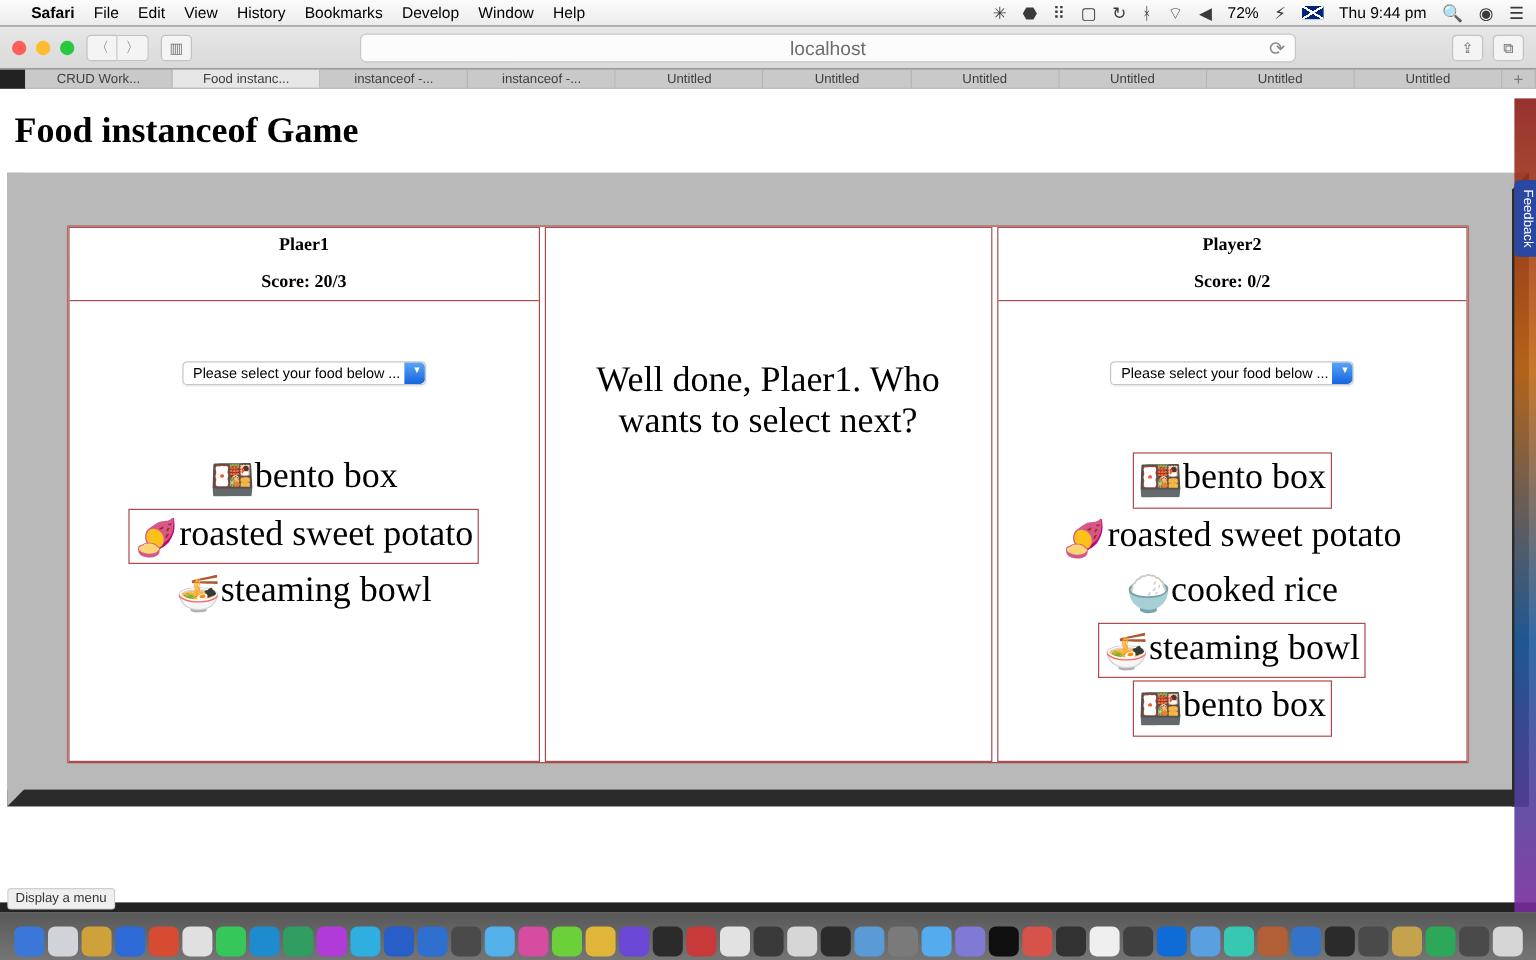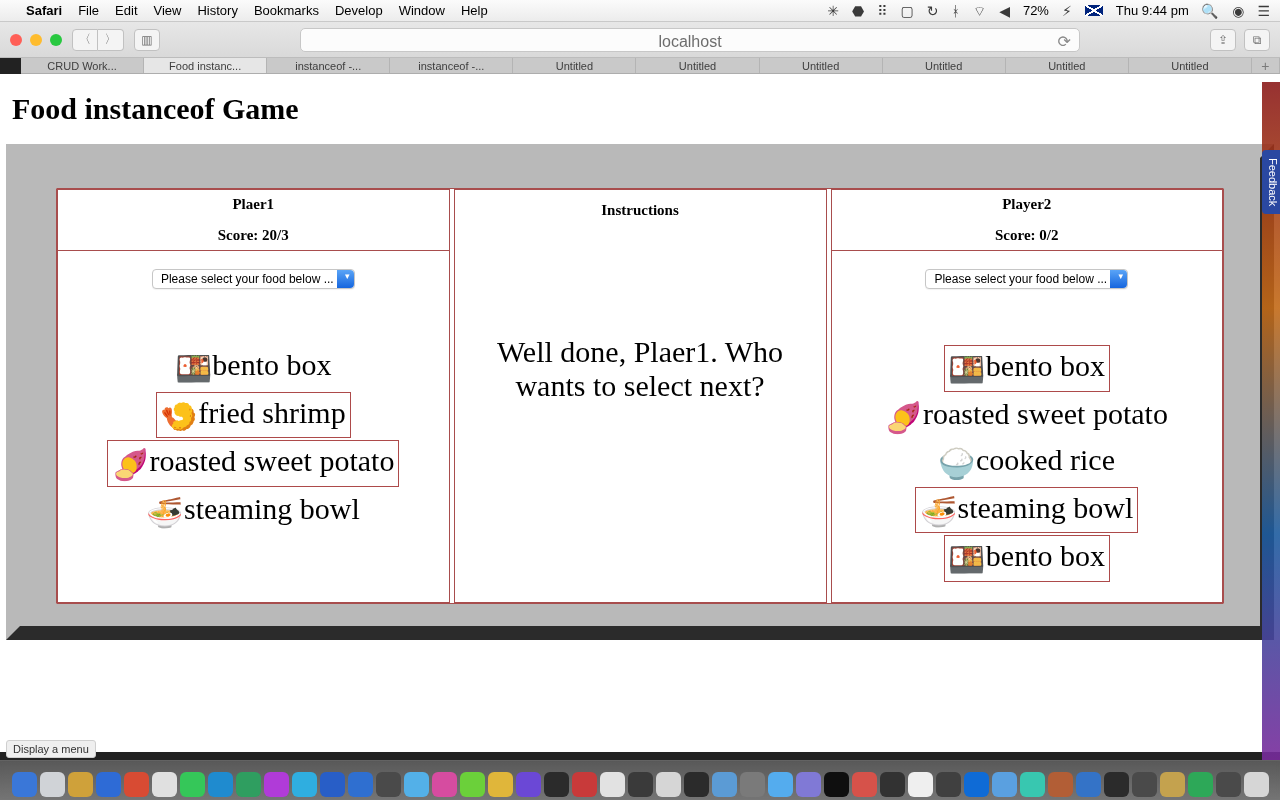--- a/index.html
+++ b/index.html
@@ -38,21 +38,21 @@
   .tabstrip{ height:16px; background:#c9c9c9; display:flex; font-family:-apple-system,Helvetica,Arial,sans-serif; font-size:11px; color:#3e3e3e; border-bottom:1px solid #adadad;margin-left:21px;}
   .tab{ flex:1; min-width:0; padding:0 8px; display:flex; align-items:center; justify-content:center; border-right:1px solid #b4b4b4; background:#c9c9c9; white-space:nowrap; overflow:hidden; text-overflow:ellipsis;}
   .tab.active{ background:#e6e6e6;}
   .tab.plus{ flex:0 0 28px; font-size:14px; color:#7a7a7a;}
   
   .page { background:#fff; height:calc(800px - 22px - 36px - 24px - 40px); overflow:auto; }
   .page h1{ font-size:30px; font-weight:bold; margin:18px 12px 18px;}
   .page h3{ font-size:18px; font-weight:bold; margin:0 10px 22px;}
   .frameWrap{ margin:6px; border:14px solid; border-color:#b9b9b9 #2b2b2b #2b2b2b #b9b9b9 ; background:#b9b9b9; padding:30px 36px 22px;}
   .board{ display:flex; gap:4px; background:#fff; border:1px solid #a84d4d; border-radius:1px;}
-  .col{ flex:1; border:1px solid #a84d4d; background:#fff; display:flex; flex-direction:column;}
+  .col{ flex:1; border:1px solid #a84d4d; background:#fff; display:flex; flex-direction:column;gap:32px;}
   .col.middle{ flex:0.95;}
   .cellhdr{ text-align:center; font-weight:bold; padding:6px 4px; border-bottom:1px solid #a84d4d; font-size:15px;}
   .cellhdr .line2{margin-top:14px;}
   .cellbody{ padding:18px 6px; text-align:center;}
   .foodsel{ font-family:-apple-system,Helvetica,Arial,sans-serif; font-size:12px;
     border:1px solid #c6c6c6; border-radius:4px; padding:2px 20px 2px 8px; background:#fff;
     display:inline-block; position:relative; box-shadow:inset 0 1px 0 #fff, 0 1px 1px rgba(0,0,0,.05);}
   .foodsel:after{content:""; position:absolute; right:0; top:0; bottom:0; width:17px;
     background:linear-gradient(#5aa4f7,#1565de); border-radius:0 4px 4px 0;}
   .foodsel:before{content:"▾"; position:absolute; right:4px; top:1px; font-size:9px; color:#fff; z-index:2;}
@@ -158,29 +158,27 @@
 
       <div class="col">
         <div class="cellhdr">
           <div>Plaer1</div>
           <div class="line2">Score: 20/3</div>
         </div>
         <div class="cellbody">
           <span class="foodsel">Please select your food below ...</span>
           <div class="foodlist" id="p1list">
               <div class="row"><span class="item"><span class="emoji">🍱</span><span>bento box</span></span></div>
-              <div class="row"><span class="item box"><span class="emoji">🍤</span><span>fried shrimp</span></span></div>
               <div class="row"><span class="item box"><span class="emoji">🍠</span><span>roasted sweet potato</span></span></div>
               <div class="row"><span class="item"><span class="emoji">🍜</span><span>steaming bowl</span></span></div>
             </div>
         </div>
       </div>
 
       <div class="col middle">
-        <div class="instrTitle">Instructions</div>
         <div class="instrBody">Well done, Plaer1. Who wants to select next?</div>
       </div>
 
       <div class="col">
         <div class="cellhdr">
           <div>Player2</div>
           <div class="line2">Score: 0/2</div>
         </div>
         <div class="cellbody">
           <span class="foodsel">Please select your food below ...</span>

